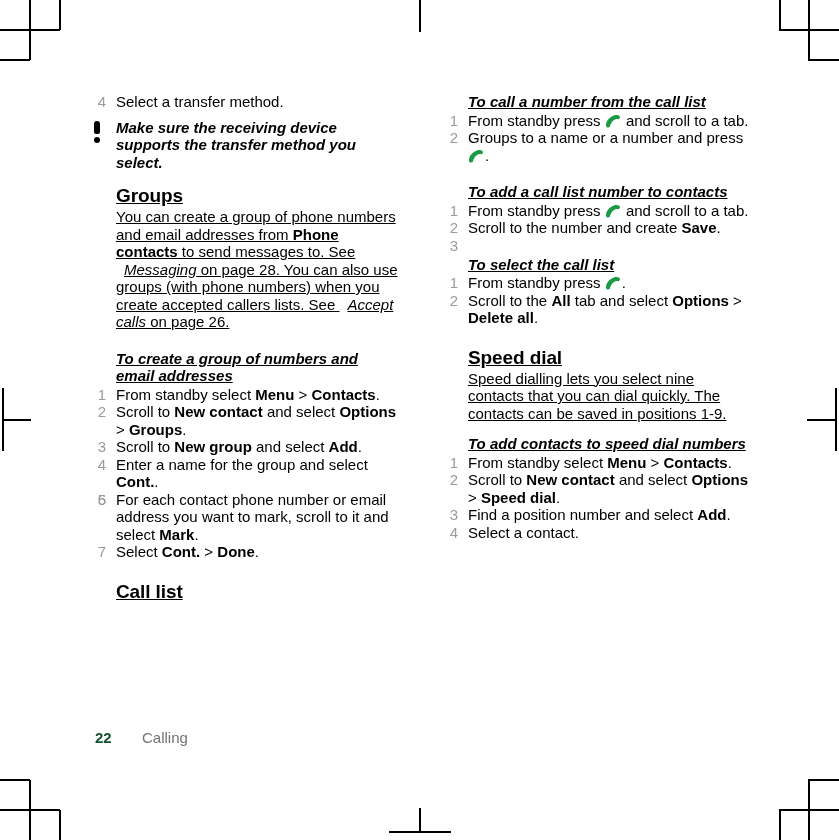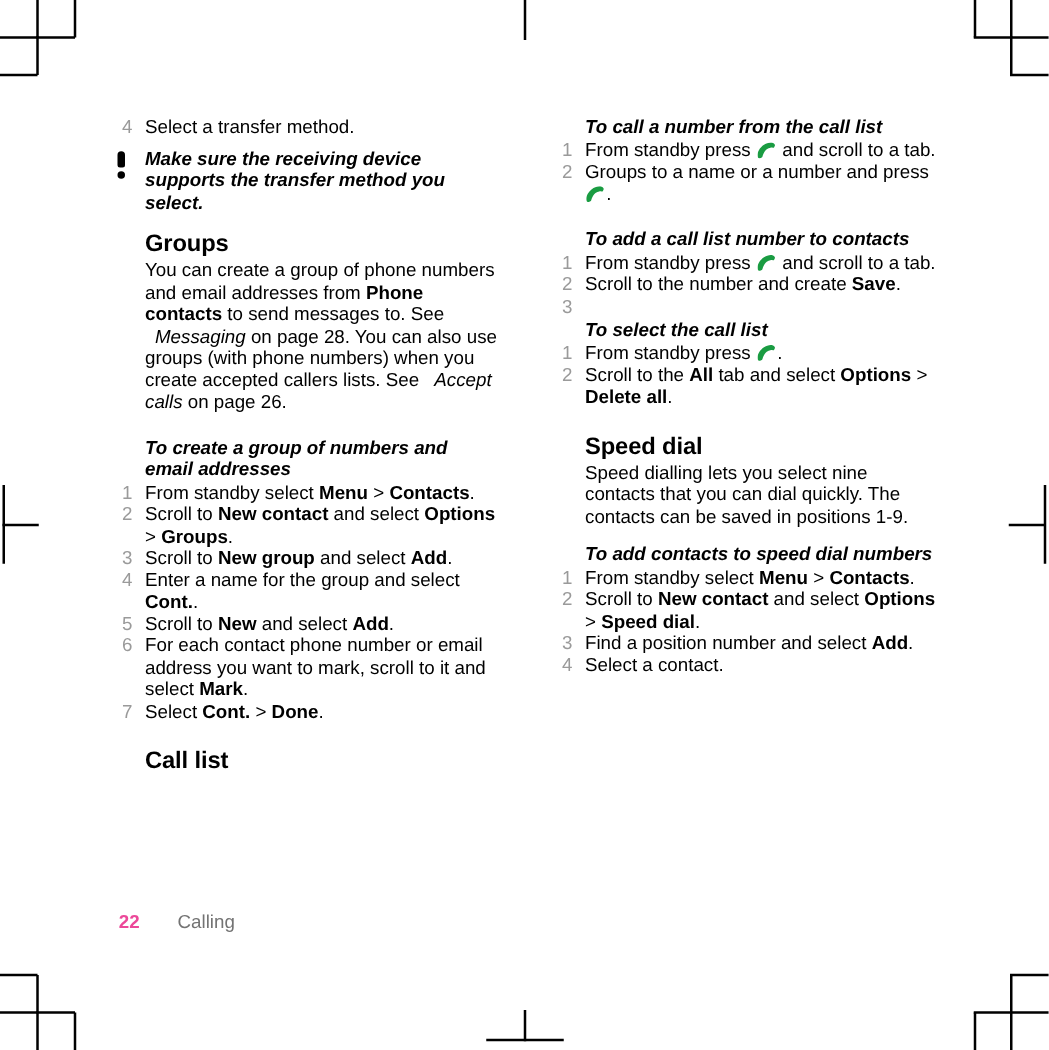--- a/index.html
+++ b/index.html
@@ -52,21 +52,21 @@
     font-weight: bold;
     font-style: italic;
     line-height: 17.5px;
     margin: 0 0 1px 0;
   }
   .para {
     font-size: 15px;
     line-height: 17.5px;
     margin: 0;
   }
-  .indent { margin-left: 28px; }
+  .indent { margin-left: 28px; text-decoration: underline; }
   .spacer-lg { height: 19px; }
   .spacer-md { height: 13px; }
   .spacer-sm { height: 8px; }
 
   b, .b { font-weight: bold; }
   i, .i { font-style: italic; margin-left: 8px; }
 
   
   ol.steps {
     list-style: none;
@@ -135,21 +135,21 @@
   .footer {
     position: absolute;
     left: 95px;
     bottom: 93px;
     font-size: 15px;
     line-height: 18px;
     display: flex;
   }
   .footer .pgnum {
     font-weight: bold;
-    color: #ec4899;
+    color: #14532d;
     width: 47px;
   }
   .footer .chap {
     color: #737373;
   }
 </style>
 </head>
 <body>
 
 <div>
@@ -226,21 +226,21 @@
 
       <div class="spacer-lg"></div>
 
       <div>
         <div class="h3 indent">To create a group of numbers and email addresses</div>
         <ol class="steps">
             <li><span class="num">1</span><span><span>From standby select </span><b>Menu</b><span> &gt; </span><b>Contacts</b><span>.</span></span></li>
             <li><span class="num">2</span><span><span>Scroll to </span><b>New contact</b><span> and select </span><b>Options</b><span> &gt; </span><b>Groups</b><span>.</span></span></li>
             <li><span class="num">3</span><span><span>Scroll to </span><b>New group</b><span> and select </span><b>Add</b><span>.</span></span></li>
             <li><span class="num">4</span><span><span>Enter a name for the group and select </span><b>Cont.</b><span>.</span></span></li>
-            <li><span class="num">5</span><span><span>Scroll to </span><b>New</b><span> and select </span><b>Add</b><span>.</span></span></li>
+            <li><span class="num">5</span></li>
             <li><span class="num">6</span><span><span>For each contact phone number or email address you want to mark, scroll to it and select </span><b>Mark</b><span>.</span></span></li>
             <li><span class="num">7</span><span><span>Select </span><b>Cont.</b><span> &gt; </span><b>Done</b><span>.</span></span></li>
           </ol>
       </div>
 
       <div class="spacer-lg"></div>
 
       <div class="indent">
         <div class="h2">Call list</div>
       </div>

